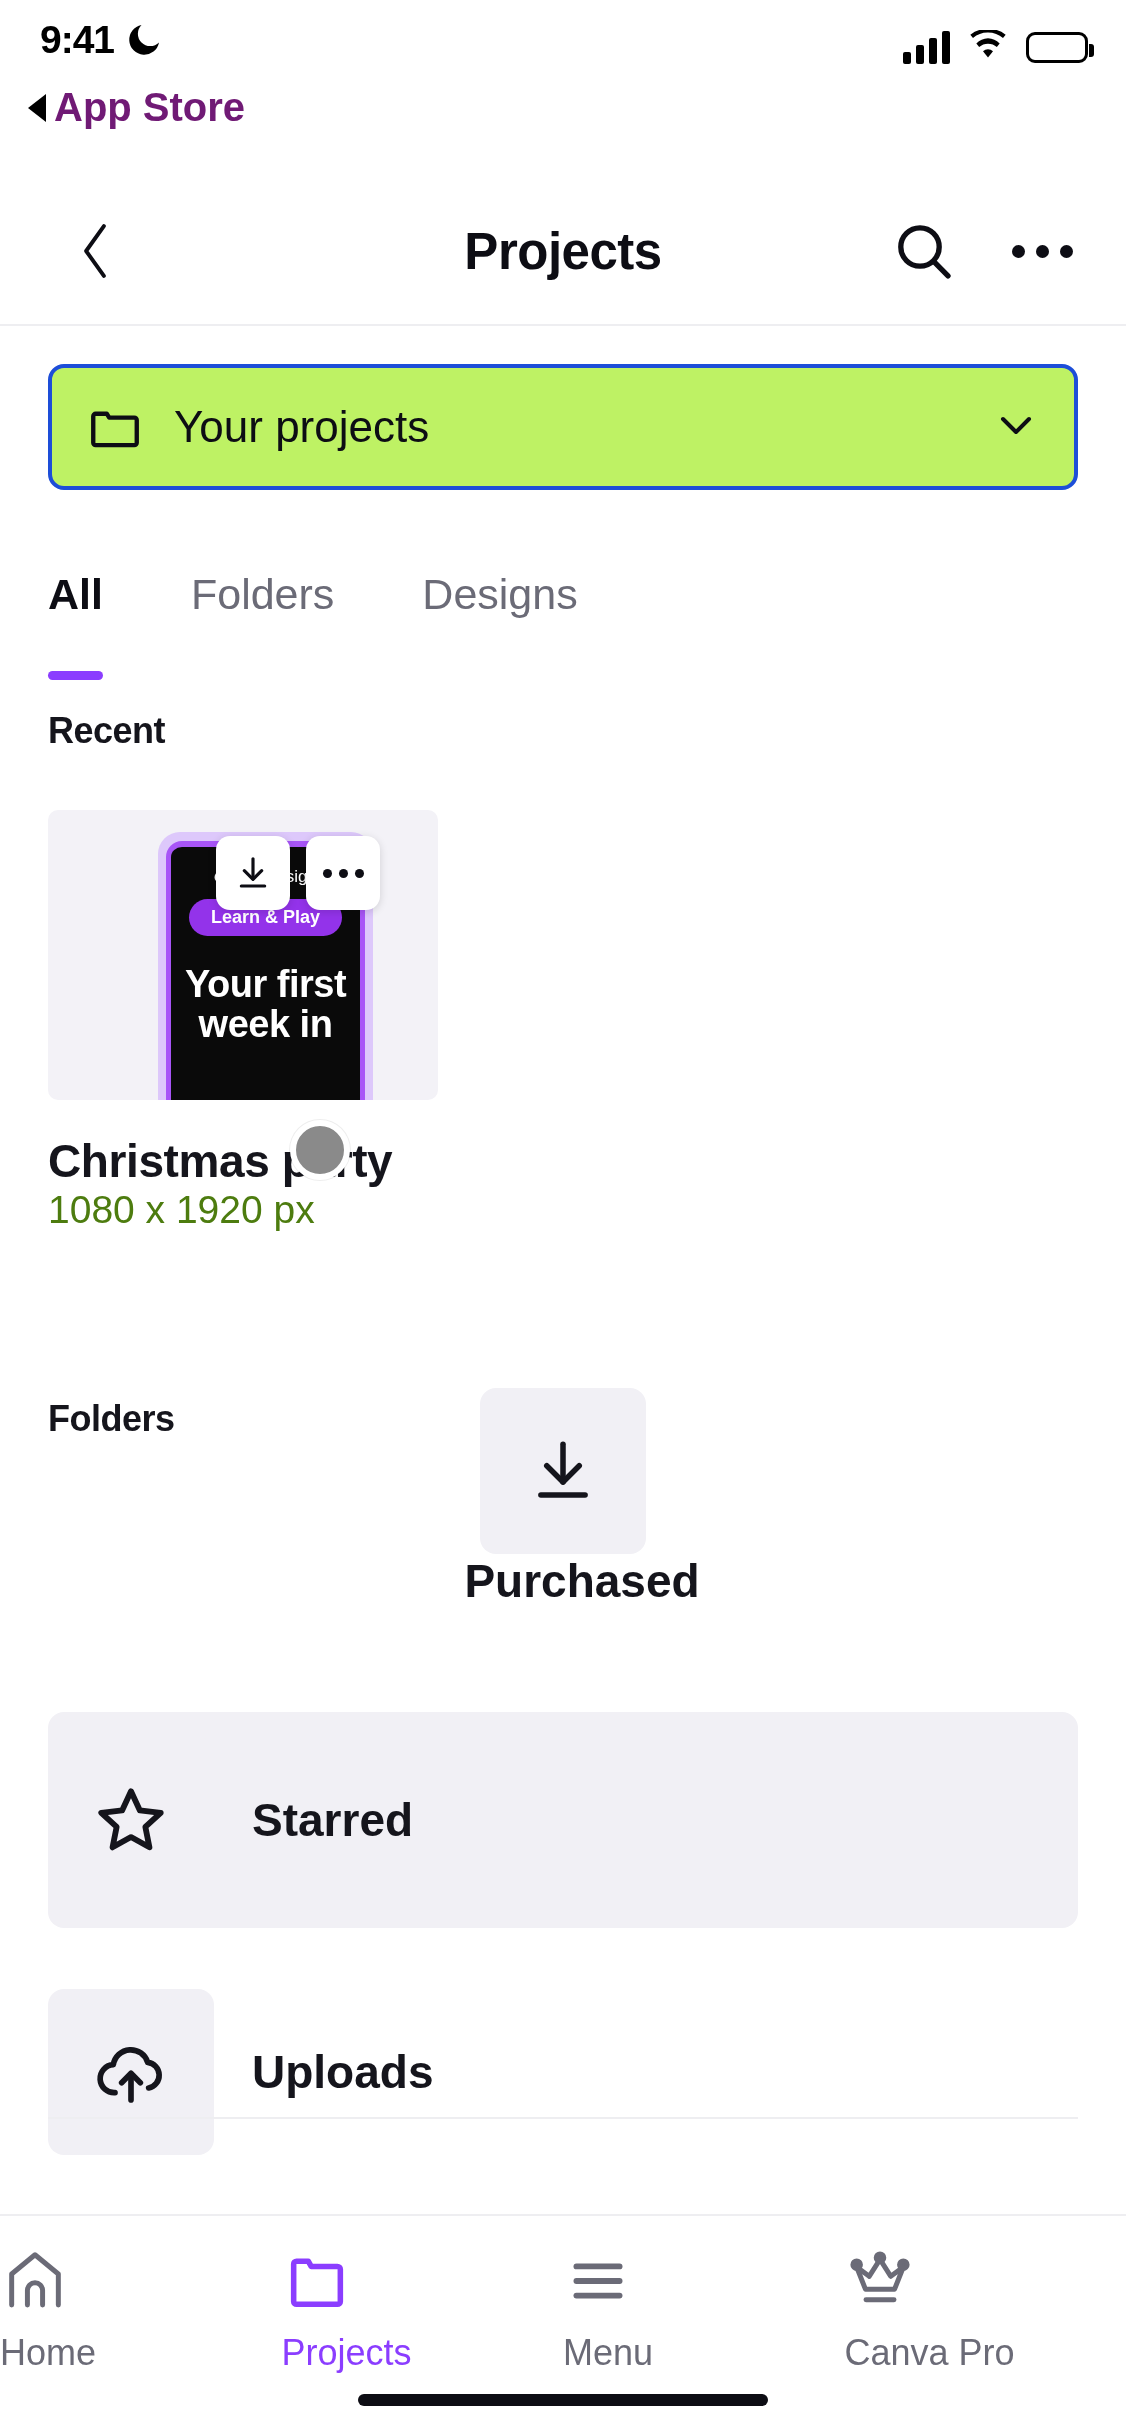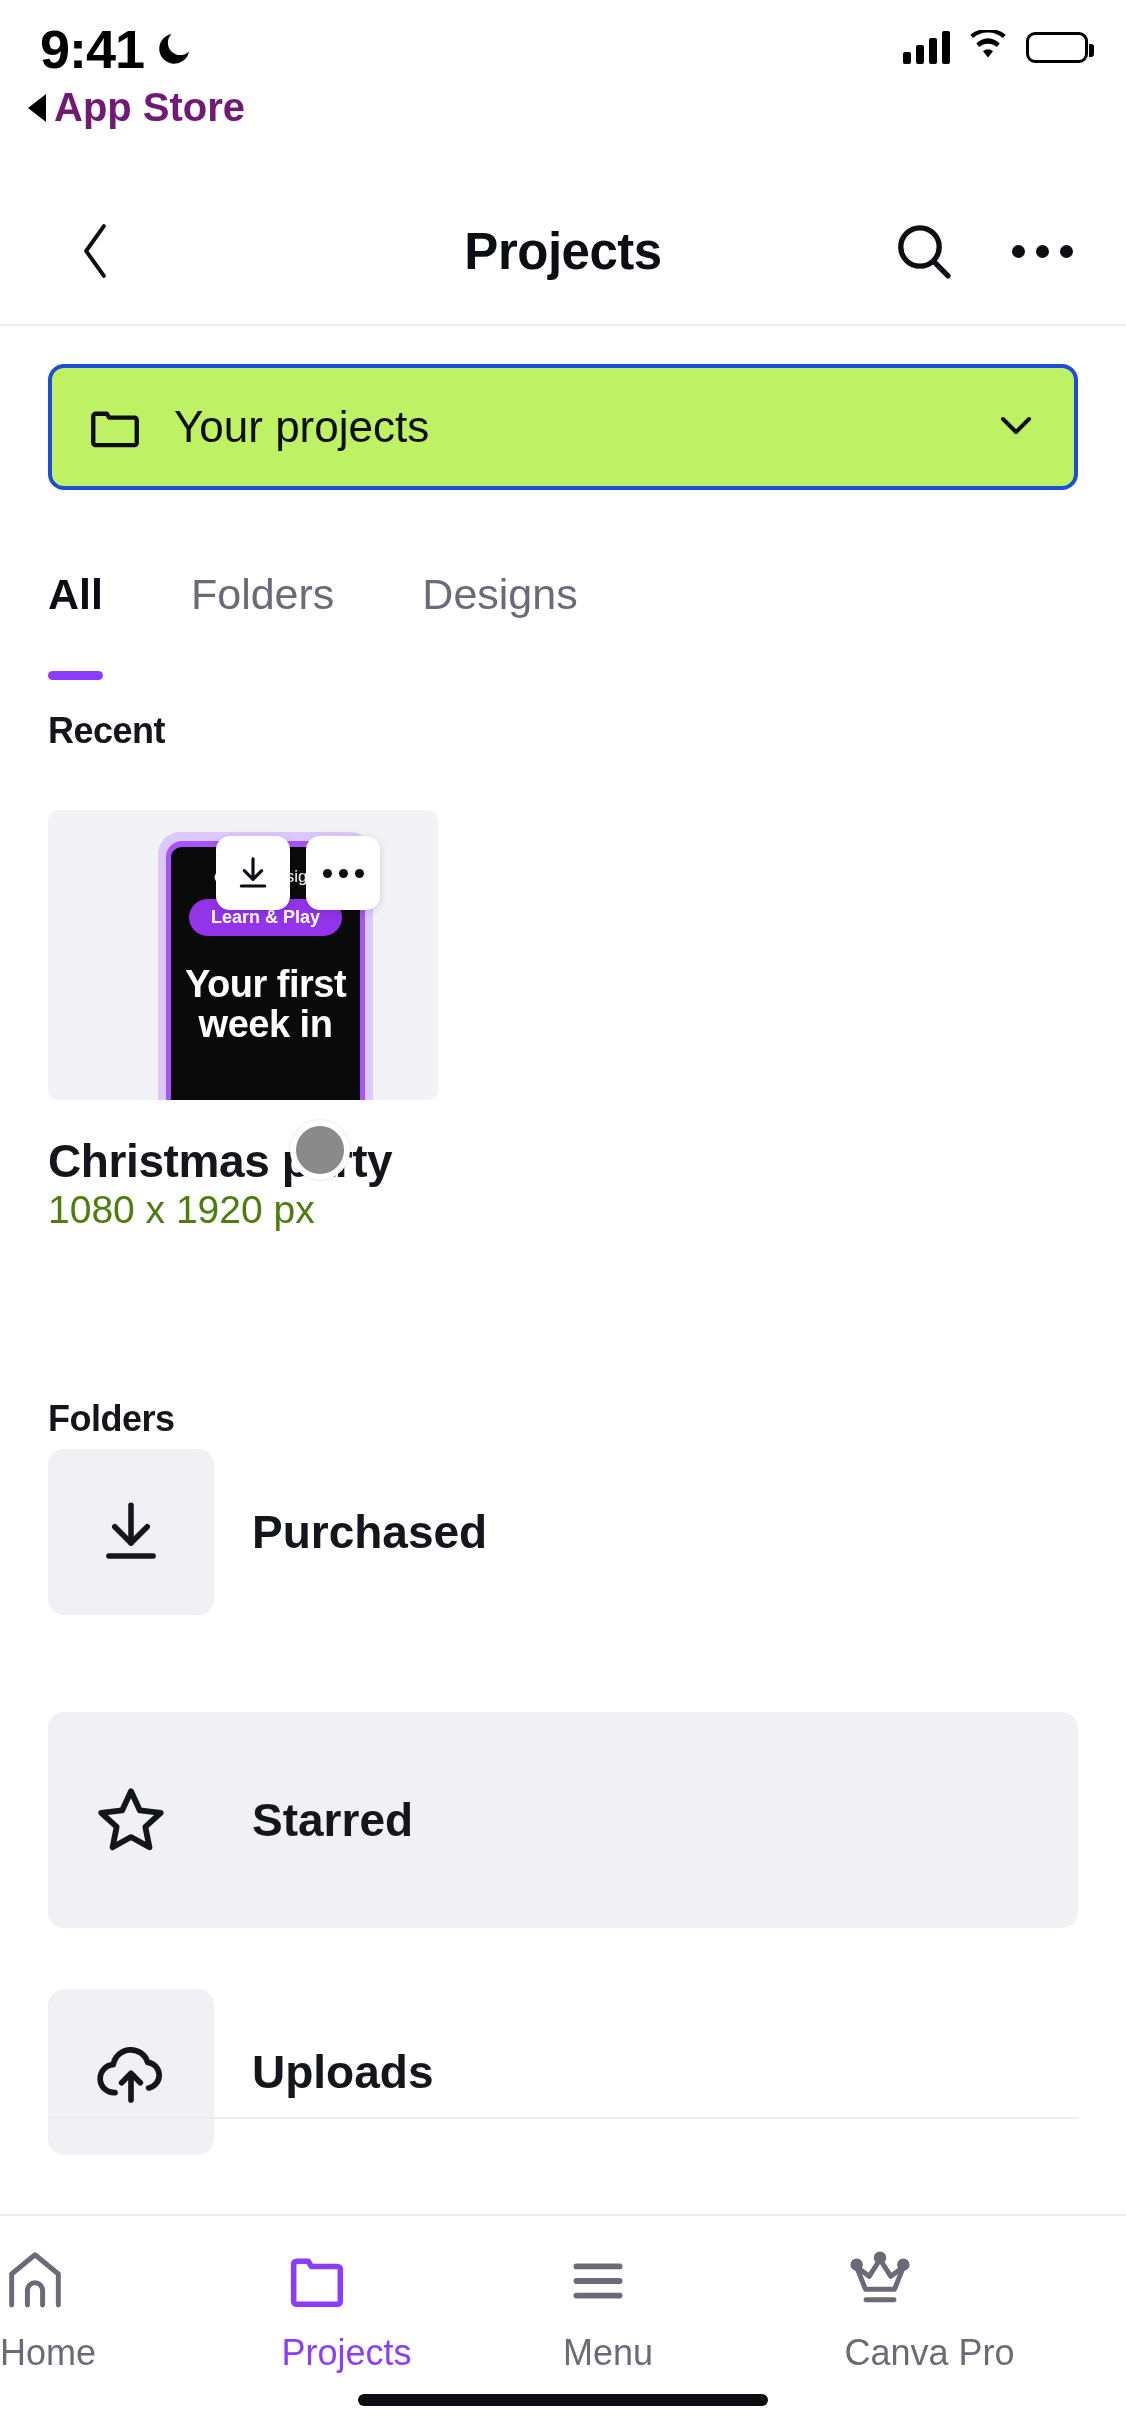--- a/index.html
+++ b/index.html
@@ -8,21 +8,21 @@
     background:#ffffff;
     font-family:"Liberation Sans", sans-serif;
     overflow:hidden;
   }
   .phone { position:relative; width:1126px; height:2436px; background:#fff; }
 
   
   .statusbar { position:absolute; top:0; left:0; width:100%; height:160px; }
   .sb-time {
     position:absolute; left:40px; top:18px;
-    font-size:54px; font-weight:700; color:#000; letter-spacing:-1px;
+    font-size:39px; font-weight:700; color:#000; letter-spacing:-1px;
     display:flex; align-items:center; gap:10px;
   }
   .moon { display:inline-block; width:40px; height:40px; position:relative; }
   .moon svg { display:block; }
   .sb-back {
     position:absolute; left:28px; top:85px;
     font-size:40px; font-weight:600; color:#701a75;
     display:flex; align-items:center; gap:8px;
   }
   .tri-left {
@@ -129,21 +129,21 @@
   .folder-row {
     position:absolute; left:48px; width:1030px; height:216px;
     display:flex; align-items:center; border-radius:16px;
   }
   .folder-row.selected { background:#f1f0f5; }
   .folder-icon {
     width:166px; height:166px; background:#f1f0f5; border-radius:16px;
     display:flex; align-items:center; justify-content:center; flex:none;
   }
   .folder-label { margin-left:38px; font-size:46px; font-weight:600; color:#15151c; }
-  #row-purchased { top:1424px; }
+  #row-purchased { top:1388px;flex-direction:column; }
   #row-starred   { top:1712px; }
   #row-uploads   { top:1964px; }
 
   .divider { position:absolute; left:48px; width:1030px; height:2px; background:#eeeef1; }
   #div-uploads { top:2117px; }
 
   
   .cursor {
     position:absolute; left:290px; top:1120px; width:60px; height:60px;
     border-radius:50%; background:#8a8a8a;

